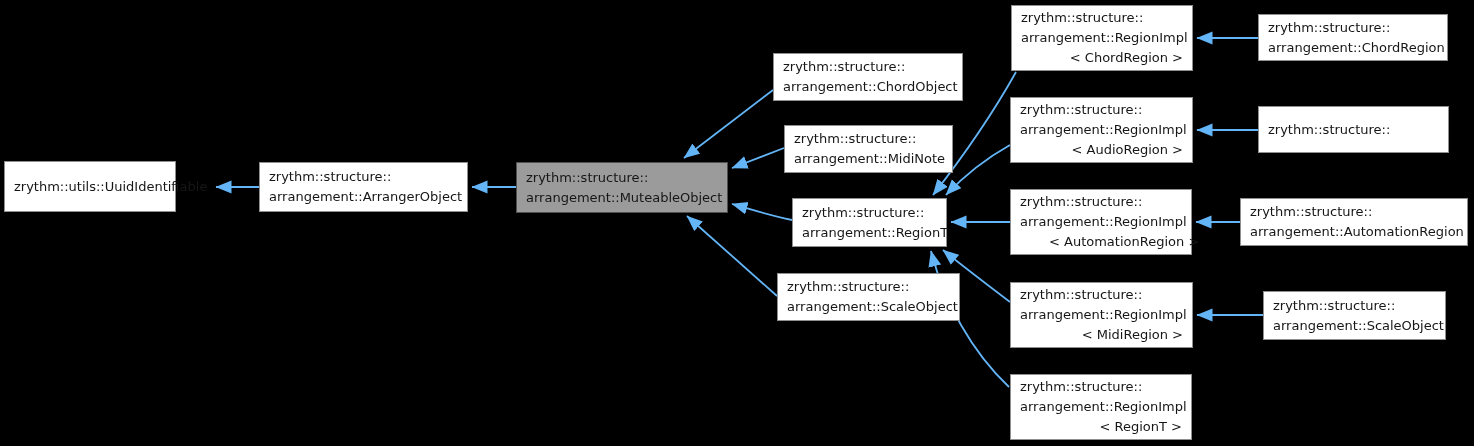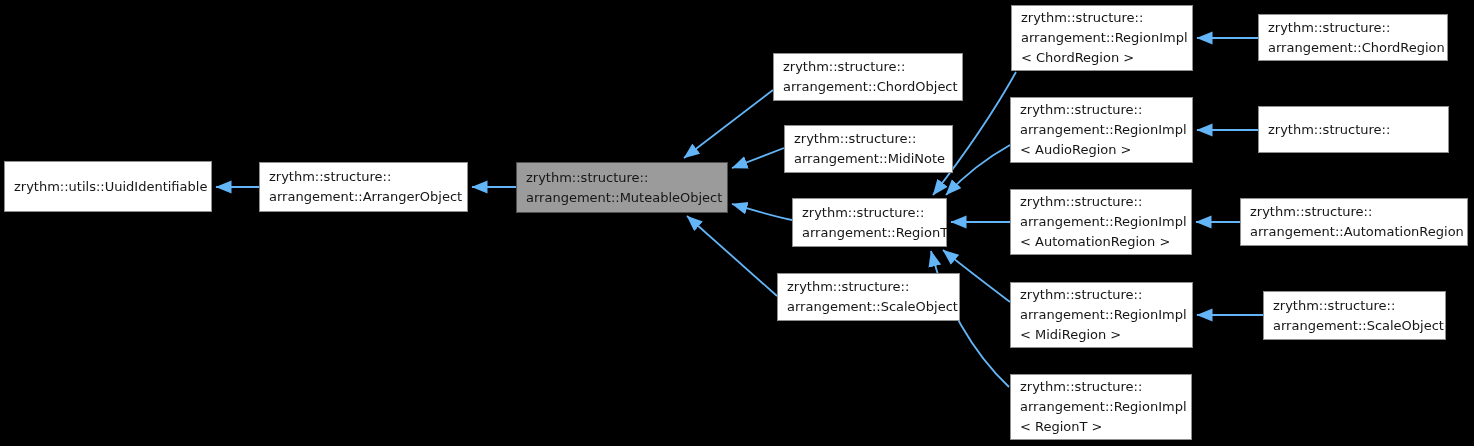--- a/index.html
+++ b/index.html
@@ -16,21 +16,21 @@
   .edge{fill:none;stroke:var(--edge);stroke-width:1.8px;}
   #arrowhead path{fill:var(--edge);stroke:none;}
   .node{
     position:absolute;box-sizing:border-box;
     background:var(--node-bg);border:1.4px solid var(--node-border);
     color:var(--node-text);font-size:13px;line-height:20px;
     padding:3px 9px;display:flex;flex-direction:column;justify-content:center;
     cursor:pointer;
   }
   .node span{white-space:nowrap;}
-  .node .tparam{text-align:left;}
+  .node .tparam{text-align:right;margin-left:29px;}
   .node.highlight{background:var(--highlight-bg);border-color:var(--highlight-border);cursor:default;}
 </style>
 </head>
 <body>
 
 <div style="position:absolute;left:0;top:0;width:1474px;height:446px;">
 
   <svg class="edges" viewBox="0 0 1474 446">
     <defs>
       <marker id="arrowhead" markerUnits="userSpaceOnUse" markerWidth="18" markerHeight="14" refX="15.5" refY="6.5" orient="auto">
@@ -47,21 +47,21 @@
     <path class="edge" d="M 1010,145 C 985,159 963,177 946,195" marker-end="url(#arrowhead)"></path>
     <path class="edge" d="M 1010,222 L 951,222" marker-end="url(#arrowhead)"></path>
     <path class="edge" d="M 1010,302 C 985,283 960,264 943,250" marker-end="url(#arrowhead)"></path>
     <path class="edge" d="M 1009,387 C 972,352 944,302 931,251" marker-end="url(#arrowhead)"></path>
     <path class="edge" d="M 1258,38 L 1197,38" marker-end="url(#arrowhead)"></path>
     <path class="edge" d="M 1258,130 L 1197,130" marker-end="url(#arrowhead)"></path>
     <path class="edge" d="M 1240,222 L 1196,222" marker-end="url(#arrowhead)"></path>
     <path class="edge" d="M 1263,315 L 1197,315" marker-end="url(#arrowhead)"></path>
   </svg>
 
-  <div class="node" style="left:4px;top:161px;width:208px;height:51px">
+  <div class="node" style="left:4px;top:161px;width:172px;height:51px">
     <span>zrythm::utils::UuidIdentifiable</span>
   </div>
 
   <div class="node" style="left:259px;top:162px;width:209px;height:50px">
     <span>zrythm::structure::</span>
     <span>arrangement::ArrangerObject</span>
   </div>
 
   <div class="node highlight" style="left:516px;top:162px;width:212px;height:51px">
     <span>zrythm::structure::</span>

